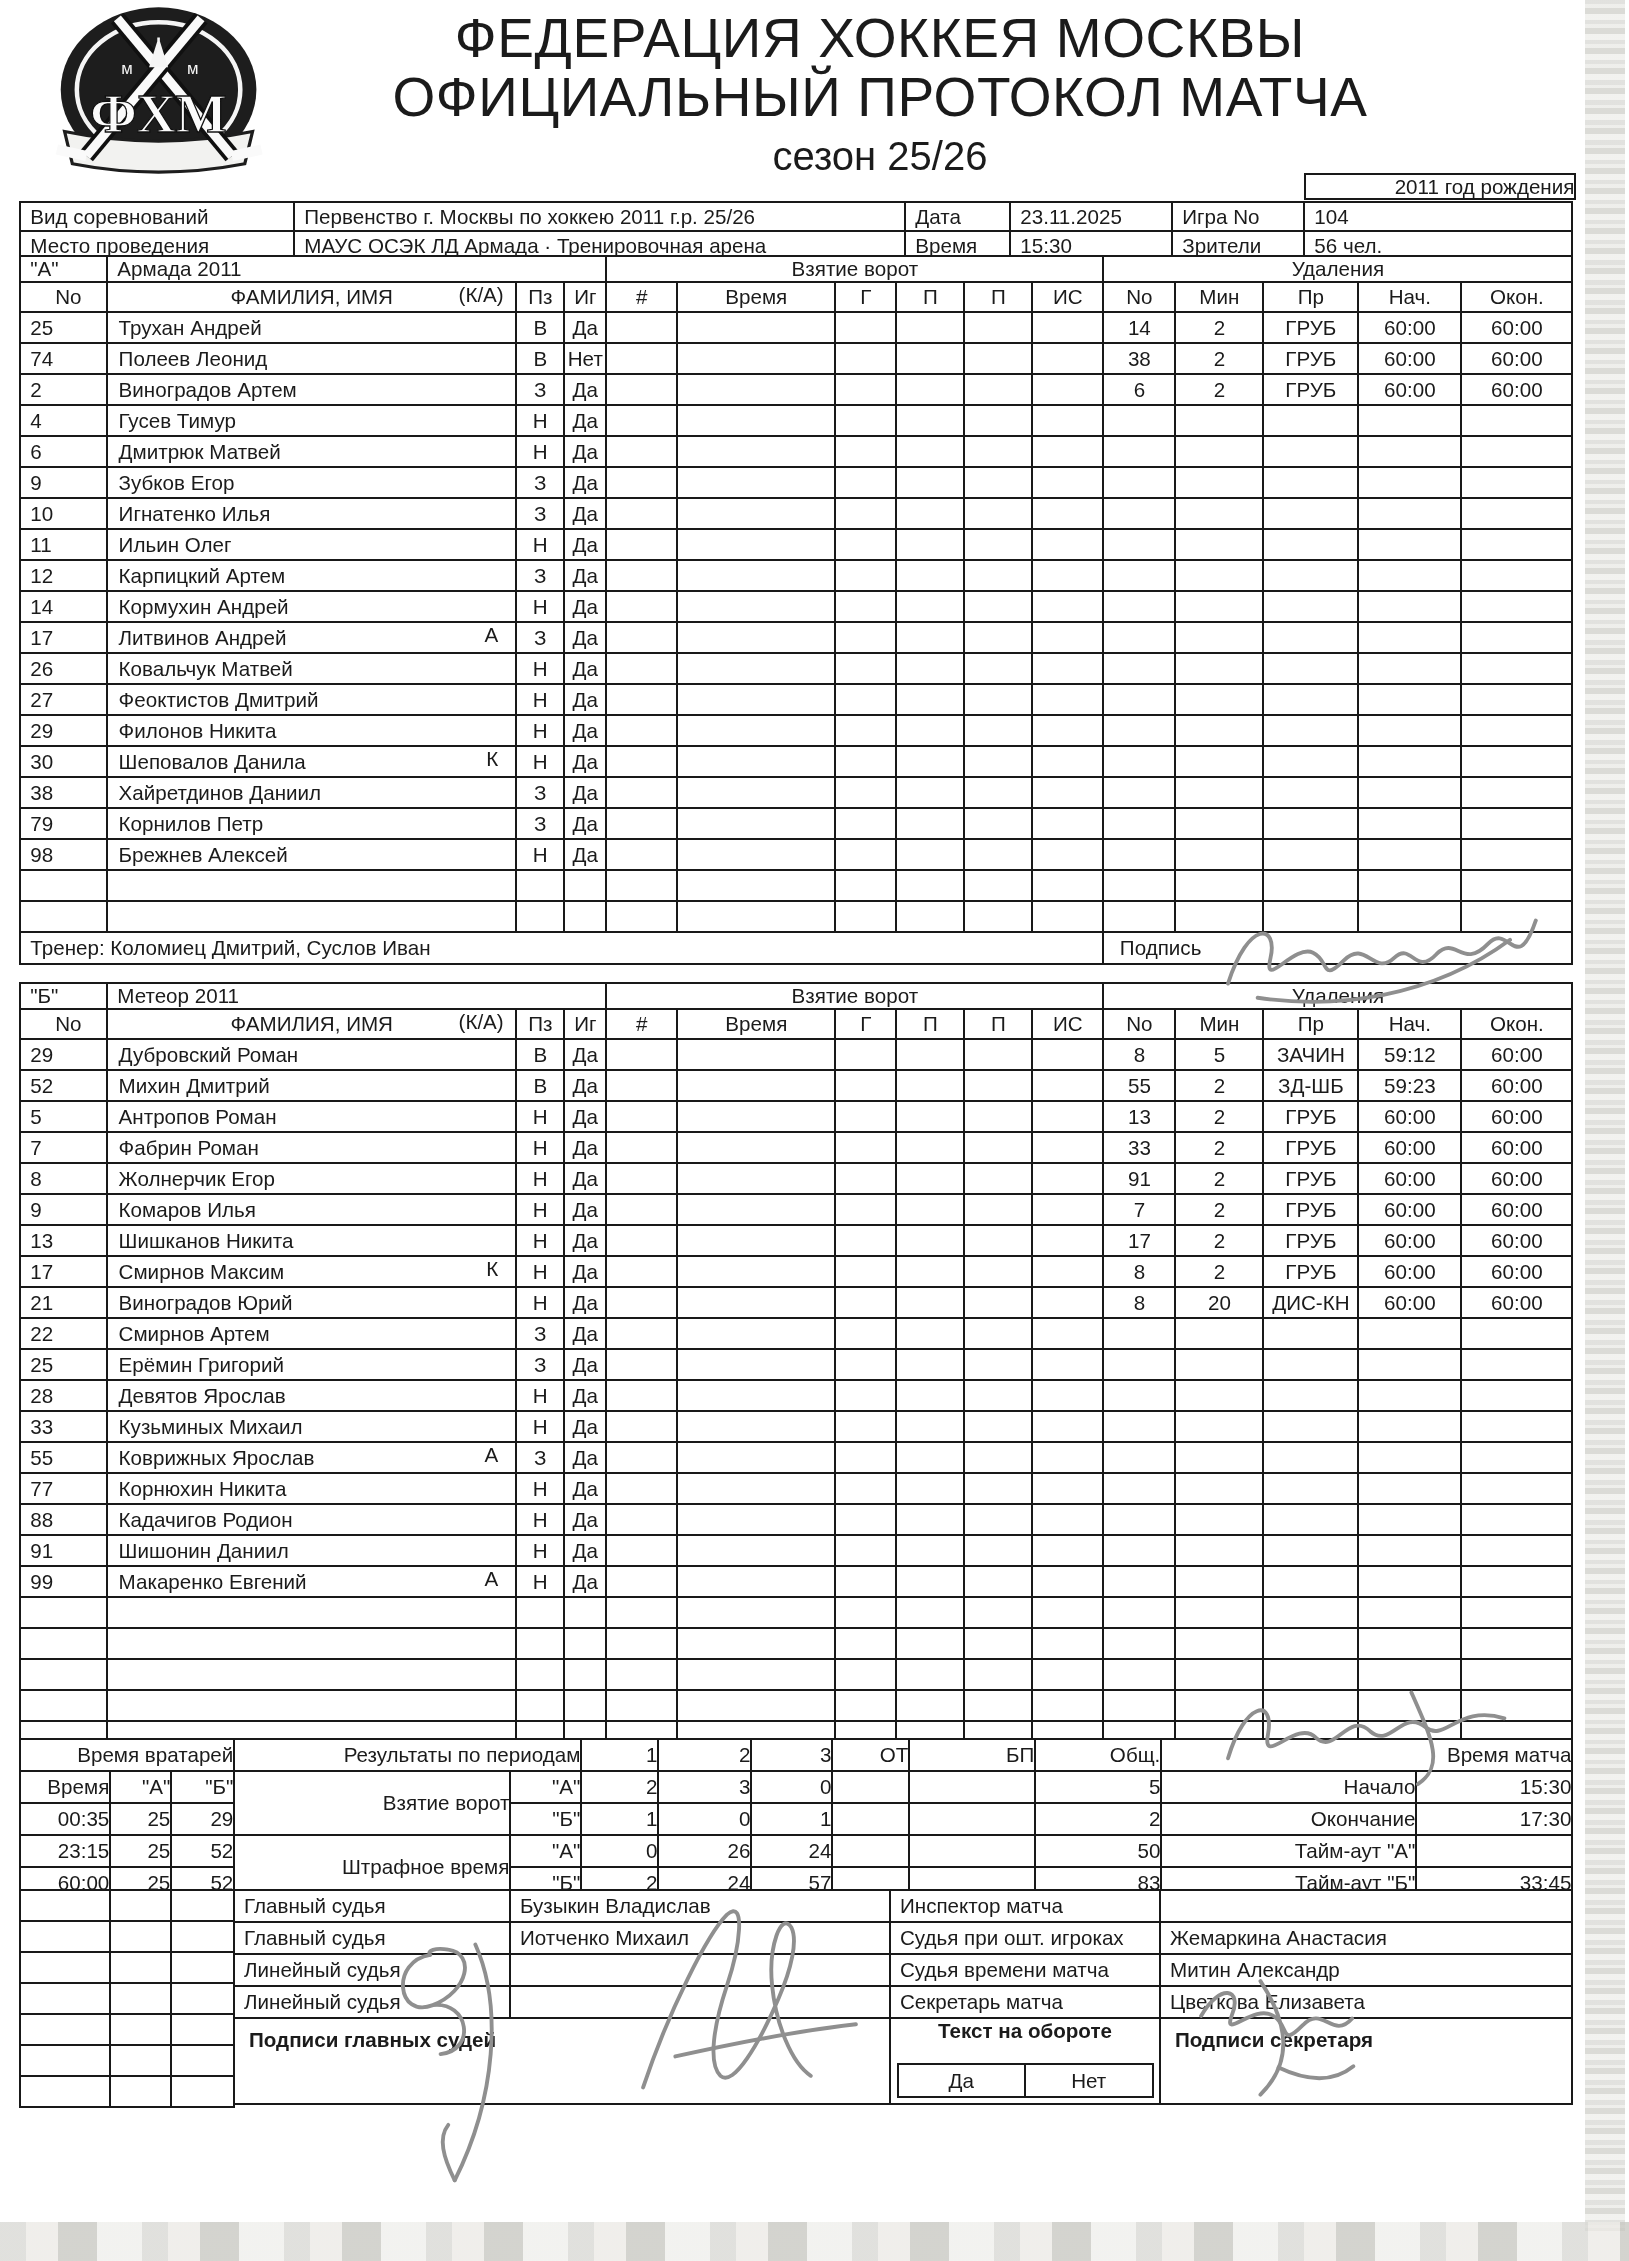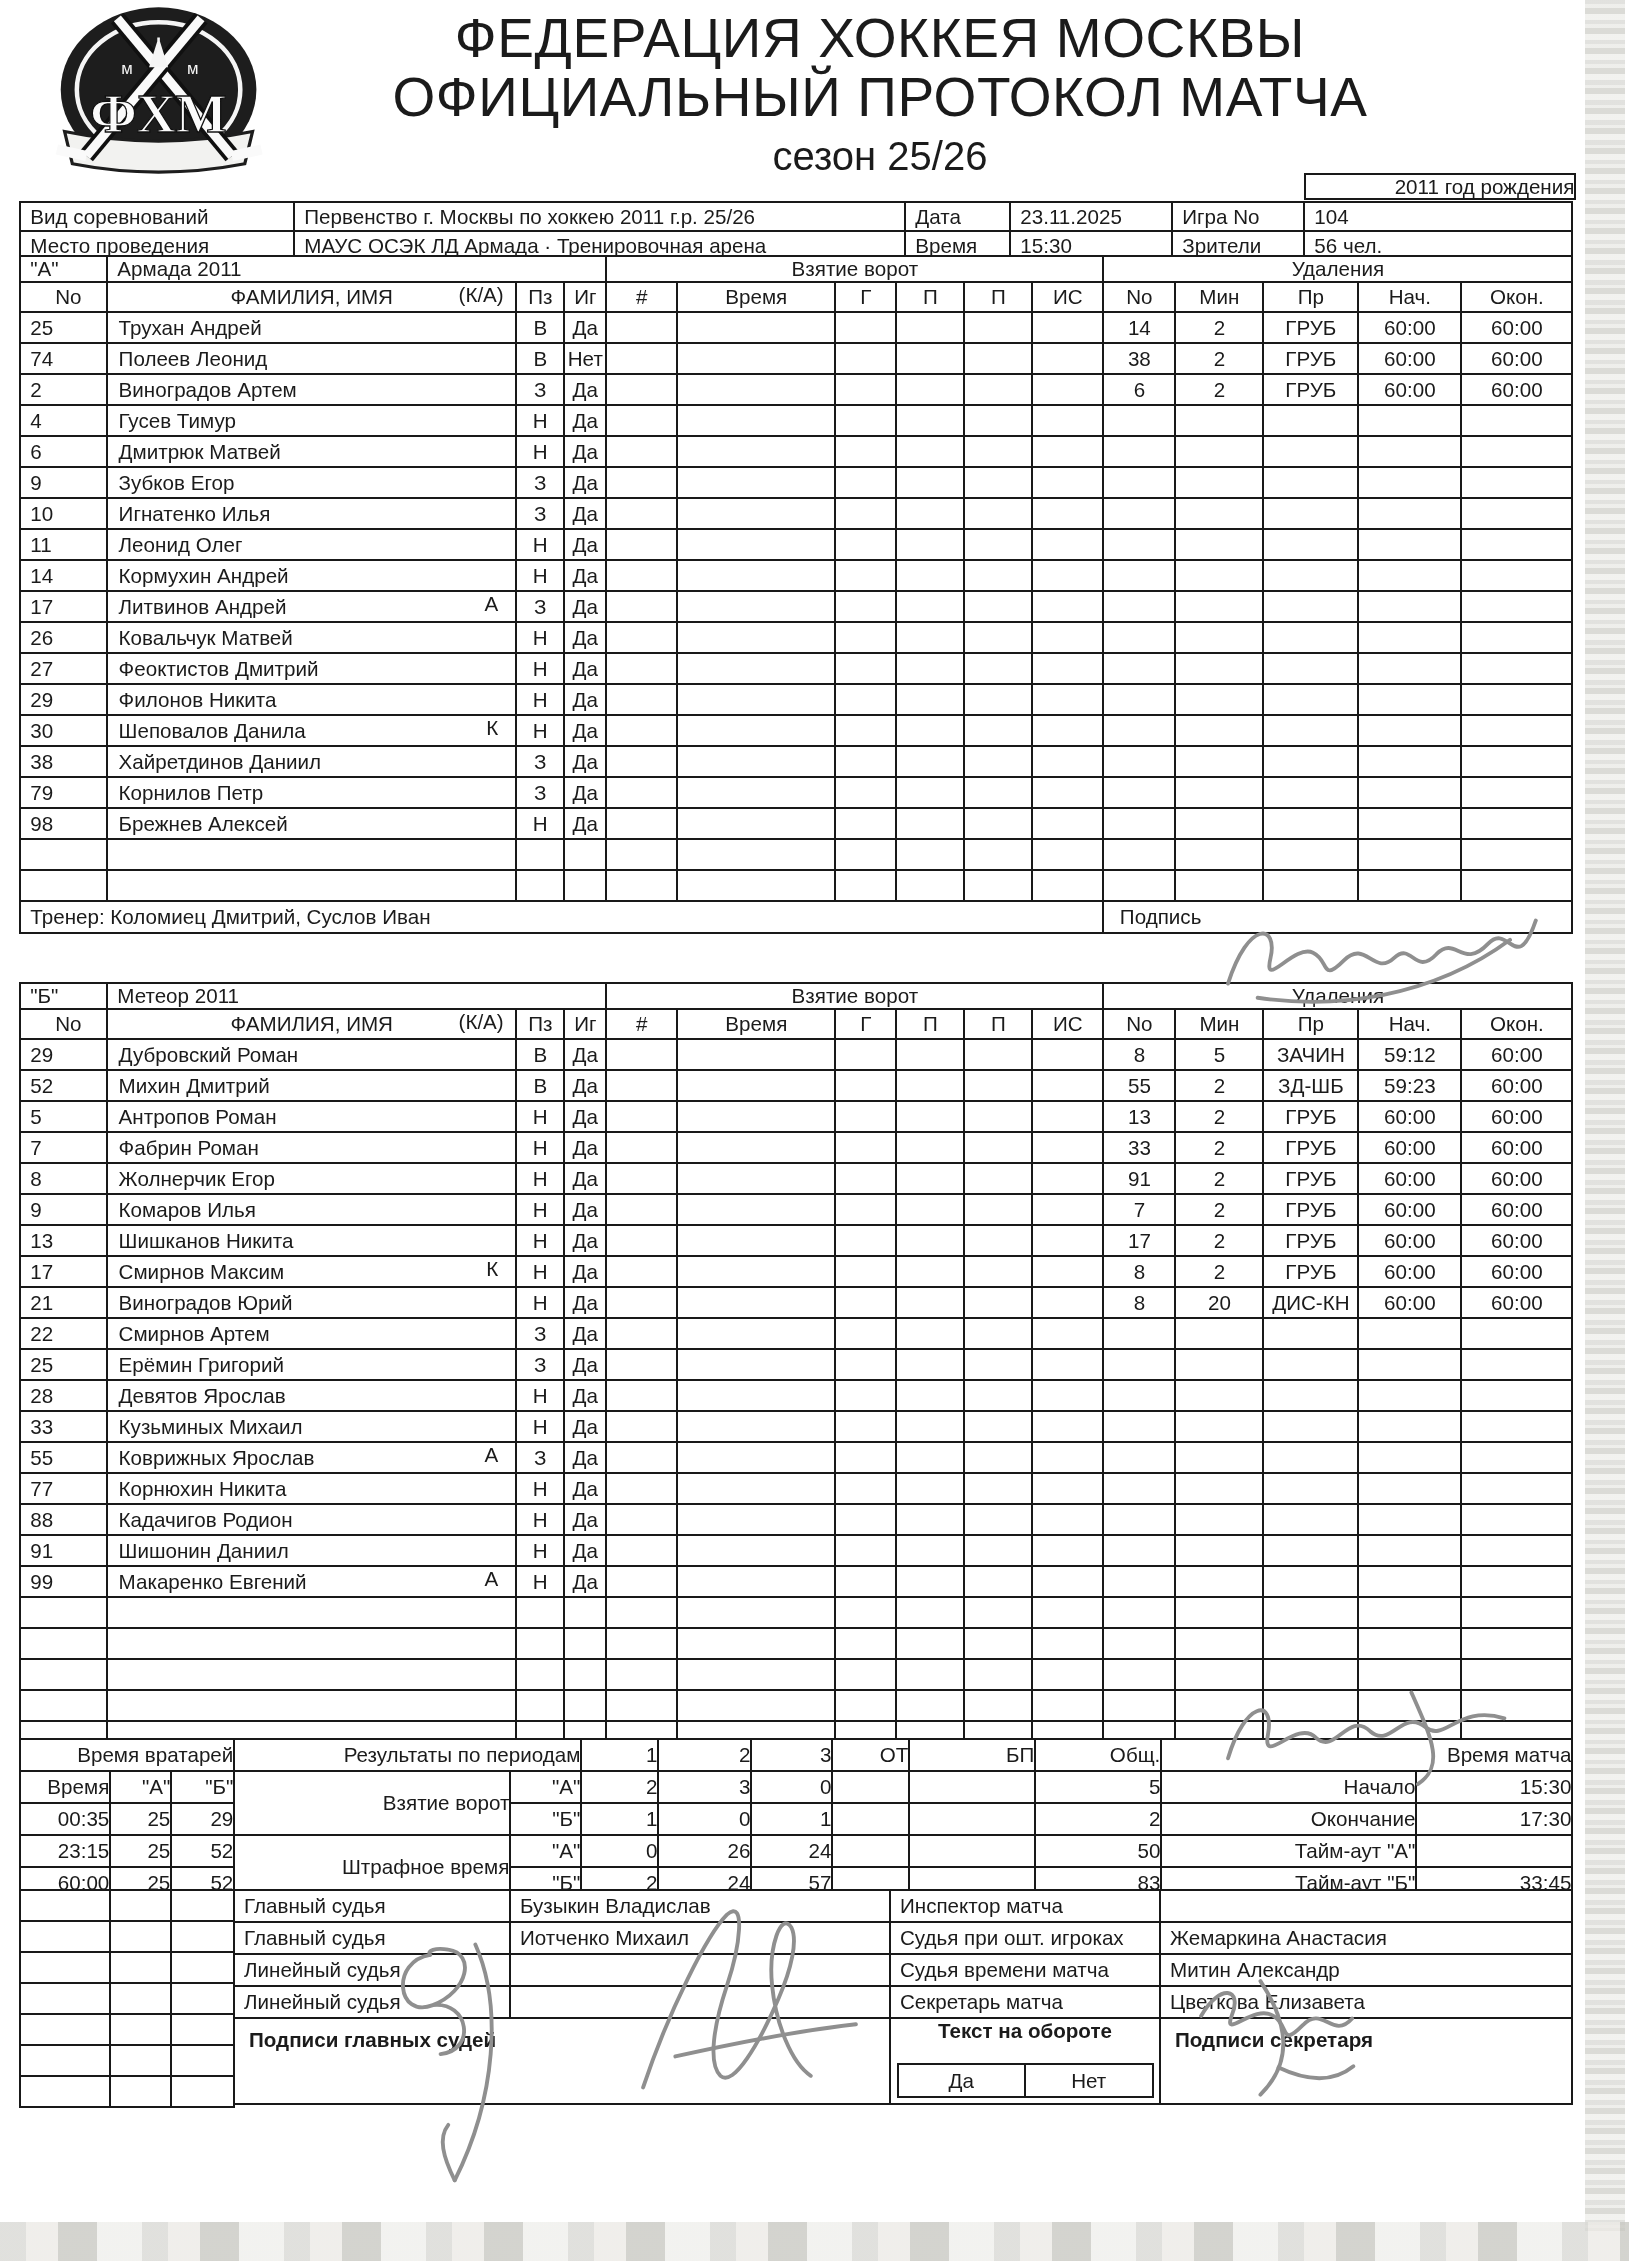--- a/index.html
+++ b/index.html
@@ -269,22 +269,39 @@
           <td class="tc"></td>
           <td class="tc"></td>
           <td class="tc"></td>
           <td class="tc"></td>
           <td class="tc"></td>
           <td class="tc"></td>
           <td class="tc"></td>
         </tr>
         <tr>
           <td class="tl">11</td>
-          <td class="namecell"><span>Леонид Олег</span><span class="ka"></span></td>
-          <td class="tc">Н</td>
+          <td class="namecell"><span>Ильин Олег</span><span class="ka"></span></td>
+          <td class="tc">Н</td>
+          <td class="tc">Да</td>
+          <td class="tc"></td>
+          <td class="tc"></td>
+          <td class="tc"></td>
+          <td class="tc"></td>
+          <td class="tc"></td>
+          <td class="tc"></td>
+          <td class="tc"></td>
+          <td class="tc"></td>
+          <td class="tc"></td>
+          <td class="tc"></td>
+          <td class="tc"></td>
+        </tr>
+        <tr>
+          <td class="tl">12</td>
+          <td class="namecell"><span>Карпицкий Артем</span><span class="ka"></span></td>
+          <td class="tc">З</td>
           <td class="tc">Да</td>
           <td class="tc"></td>
           <td class="tc"></td>
           <td class="tc"></td>
           <td class="tc"></td>
           <td class="tc"></td>
           <td class="tc"></td>
           <td class="tc"></td>
           <td class="tc"></td>
           <td class="tc"></td>

